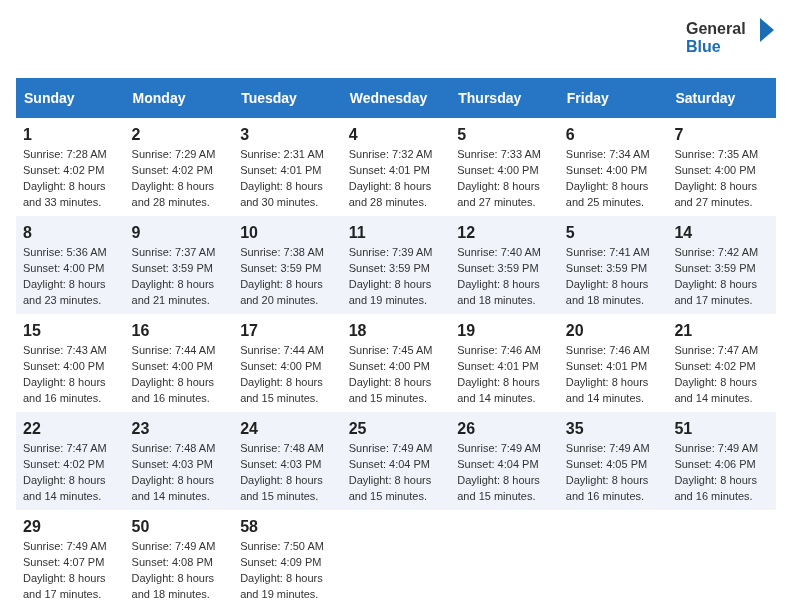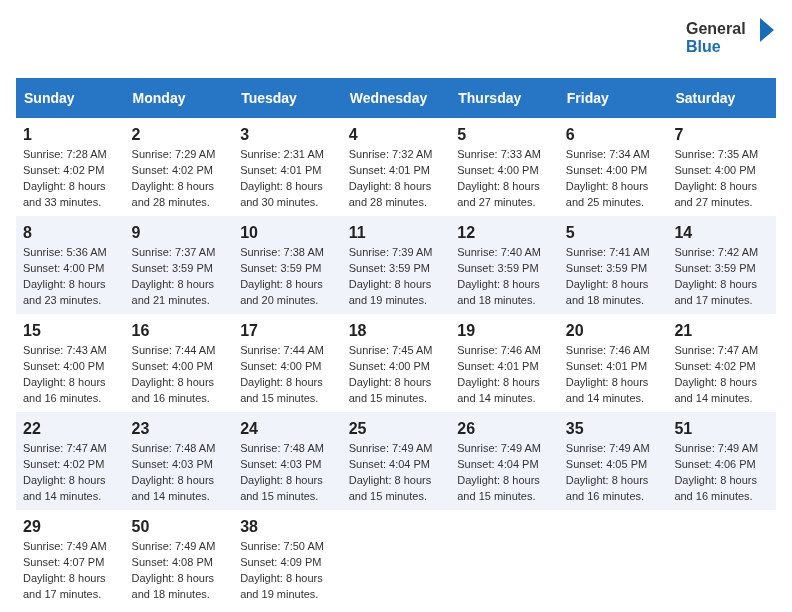--- a/index.html
+++ b/index.html
@@ -314,21 +314,21 @@
           <div>and 17 minutes.</div>
         </td>
         <td>
           <span class="day-number">50</span>
           <div>Sunrise: 7:49 AM</div>
           <div>Sunset: 4:08 PM</div>
           <div>Daylight: 8 hours</div>
           <div>and 18 minutes.</div>
         </td>
         <td>
-          <span class="day-number">38</span>
+          <span class="day-number">58</span>
           <div>Sunrise: 7:50 AM</div>
           <div>Sunset: 4:09 PM</div>
           <div>Daylight: 8 hours</div>
           <div>and 19 minutes.</div>
         </td>
         <td></td>
         <td></td>
         <td></td>
         <td></td>
       </tr>

